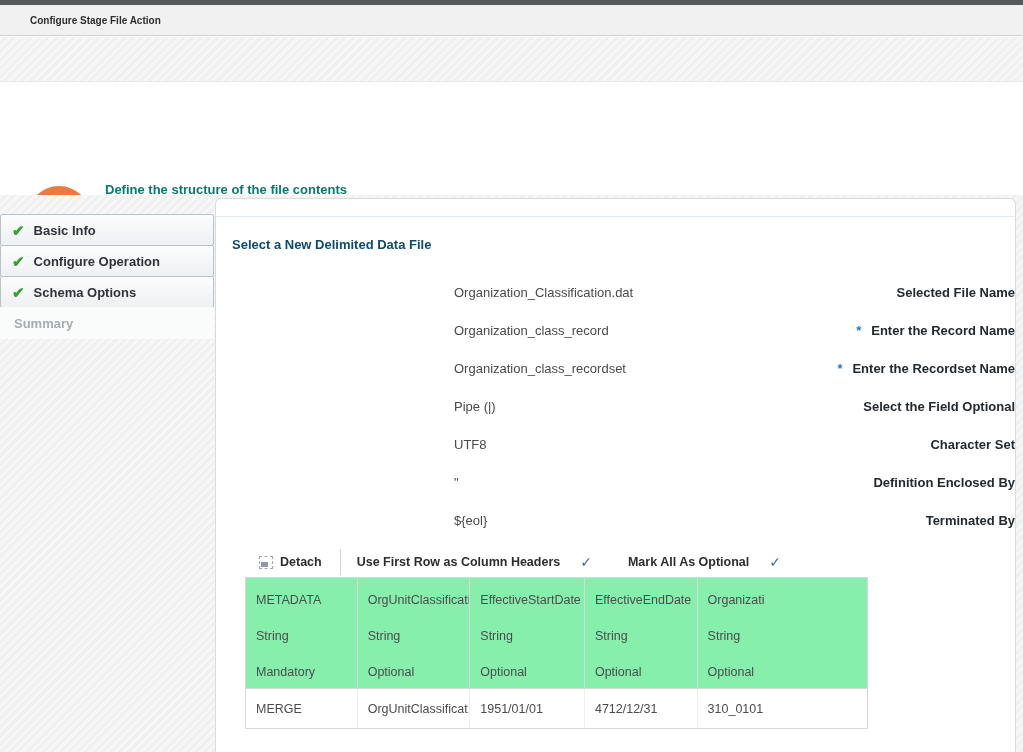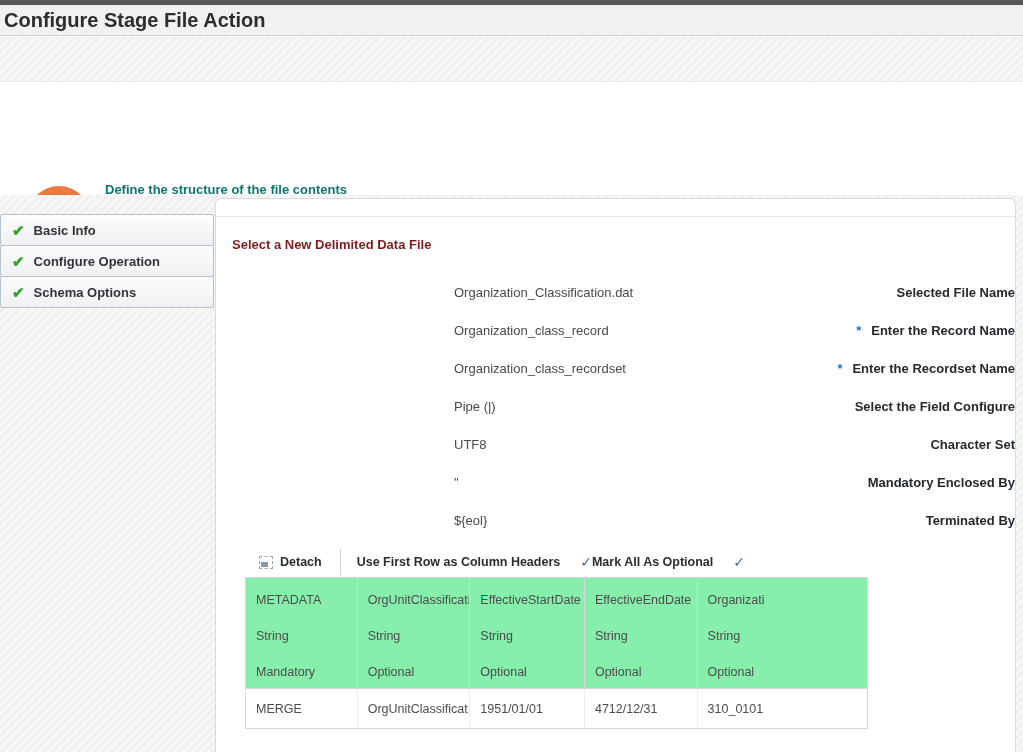--- a/index.html
+++ b/index.html
@@ -4,21 +4,21 @@
 <style>
   * { box-sizing: border-box; margin: 0; padding: 0; }
   html,body { width:1023px; height:752px; overflow:hidden;
     font-family:"Liberation Sans", sans-serif; background:#fff; color:#333; }
   .hatch { background: repeating-linear-gradient(135deg,#f7f7f7 0 3px,#f0f0f1 3px 6px); }
 
   
   .top-strip { position:absolute; left:0; top:0; width:1023px; height:5px; background:#57585a; }
   .title-bar { position:absolute; left:0; top:5px; width:1023px; height:31px;
     background:#f1f1f1; border-bottom:1px solid #ccd4db; display:flex; align-items:center; }
-  .title-bar .t { font-size:20px; font-weight:bold; color:#2d2d2d; padding-left:4px; }
+  .title-bar .t { font-size:10px; font-weight:bold; color:#2d2d2d; padding-left:30px; }
 
   .btn-band { position:absolute; left:0; top:37px; width:1023px; height:45px;
     border-bottom:1px solid #e9e9e9; }
   .gray-circle { position:absolute; left:652px; top:47px; width:26px; height:26px;
     border-radius:50%; background:#cdcdcd; display:flex; flex-direction:column;
     align-items:center; justify-content:center; }
   .glyph-cap { width:12px; height:3px; background:#e2e2e2; margin-bottom:1px; }
   .glyph-body { width:11px; height:10px; background:#e2e2e2;
     clip-path:polygon(0 0,30% 0,50% 40%,70% 0,100% 0,100% 100%,0 100%); }
   .help { position:absolute; left:688px; top:52px; font-size:13px; color:#444;
@@ -55,40 +55,40 @@
     border-radius:2px; cursor:pointer; }
   .side-item .chk { font-size:15px; color:#36a22e; line-height:1; }
   .side-item.active { background:#1576bb; border-color:#1576bb; color:#fff; padding-left:13px; }
   .side-item.disabled { background:#fafbfb; border-color:transparent; color:#a4acb4; padding-left:13px; }
 
   
   .panel { position:absolute; left:215px; top:3px; width:801px; height:554px;
     background:#fff; border:1px solid #d8dce0; border-bottom:none; border-radius:6px 6px 0 0; }
   .panel-title { padding:18px 16px 0; font-size:13px; font-weight:bold; color:#24292e; }
   .divider { margin-top:17px; border-bottom:1px solid #e2eaf1; }
-  .section-title { margin:20px 0 0 16px; font-size:13px; font-weight:bold; color:#7f1d1d; }
+  .section-title { margin:20px 0 0 16px; font-size:13px; font-weight:bold; color:#0c4a6e; }
   .fields { margin-top:21px; }
   .frow { height:38px; display:flex; align-items:center; padding-left:13px; }
   .req { color:#1f78c1; font-weight:bold; font-size:13px; width:13px; }
   .req:empty { display:none; }
   .frow .flabel { font-size:13px; font-weight:bold; color:#24292e; margin-left:2px; }
   .frow .fvalue { position:absolute; left:238px; font-size:13px; color:#4a4a4a; }
   .frow { position:relative;justify-content:flex-end; }
 
   
   .grid { margin:8px 0 0 29px; width:623px; font-size:12.5px; color:#4c4c4c; }
   .gtoolbar { height:30px; display:flex; align-items:center; }
   .detach { display:flex; align-items:center; gap:7px; margin-left:14px; cursor:pointer; }
   .detach-ic { width:14px; height:13px; border:1px dashed #9aa7b3; position:relative; }
   .detach-ic::after { content:""; position:absolute; left:1px; bottom:1px; width:7px; height:5px; background:#8d99a4; }
   .detach-lb { font-weight:bold; color:#2d2d2d; }
   .vsep { width:1px; height:26px; background:#ccd3d9; margin:0 16px 0 18px; }
   .opt-label { font-weight:bold; color:#2d2d2d; }
   .opt-check { color:#44679a; font-size:14px; margin-left:20px; }
-  .opt2 { }
+  .opt2 { margin-left:36px; }
   .ghead { display:flex; border:1px solid #d4d9de; background:#86efac; }
   .gh-cell { padding:15px 10px 9px; border-right:1px solid #d4d9de; overflow:hidden; white-space:nowrap; }
   .gh-cell:last-child { border-right:none; }
   .gh-cell div { margin-bottom:22px; }
   .gh-cell div:last-child { margin-bottom:0; }
   .grow { display:flex; border:1px solid #d4d9de; border-top:none; height:40px; background:#fff; }
   .gr-cell { padding:0 10px; border-right:1px solid #eceff1; display:flex; align-items:center;
     overflow:hidden; white-space:nowrap; }
   .gr-cell:last-child { border-right:none; }
   .c0{width:112px;} .c1{width:113px;} .c2{width:115px;} .c3{width:113px;} .c4{width:170px;}
@@ -134,20 +134,23 @@
       <span>Basic Info</span>
     </div>
     <div class="side-item">
       <span class="chk">✔</span>
       <span>Configure Operation</span>
     </div>
     <div class="side-item">
       <span class="chk">✔</span>
       <span>Schema Options</span>
     </div>
+    <div class="side-item disabled">
+      <span>Summary</span>
+    </div>
   </div>
 
   <div class="panel">
     <div class="divider"></div>
     <div class="section-title">Select a New Delimited Data File</div>
 
     <div class="fields">
       <div class="frow">
 
         <span class="flabel">Selected File Name</span>
@@ -158,31 +161,31 @@
         <span class="flabel">Enter the Record Name</span>
         <span class="fvalue">Organization_class_record</span>
       </div>
       <div class="frow">
         <span class="req">*</span>
         <span class="flabel">Enter the Recordset Name</span>
         <span class="fvalue">Organization_class_recordset</span>
       </div>
       <div class="frow">
 
-        <span class="flabel">Select the Field Configure</span>
+        <span class="flabel">Select the Field Optional</span>
         <span class="fvalue">Pipe (|)</span>
       </div>
       <div class="frow">
 
         <span class="flabel">Character Set</span>
         <span class="fvalue">UTF8</span>
       </div>
       <div class="frow">
 
-        <span class="flabel">Mandatory Enclosed By</span>
+        <span class="flabel">Definition Enclosed By</span>
         <span class="fvalue">"</span>
       </div>
       <div class="frow">
 
         <span class="flabel">Terminated By</span>
         <span class="fvalue">${eol}</span>
       </div>
     </div>
 
     <div class="grid">

